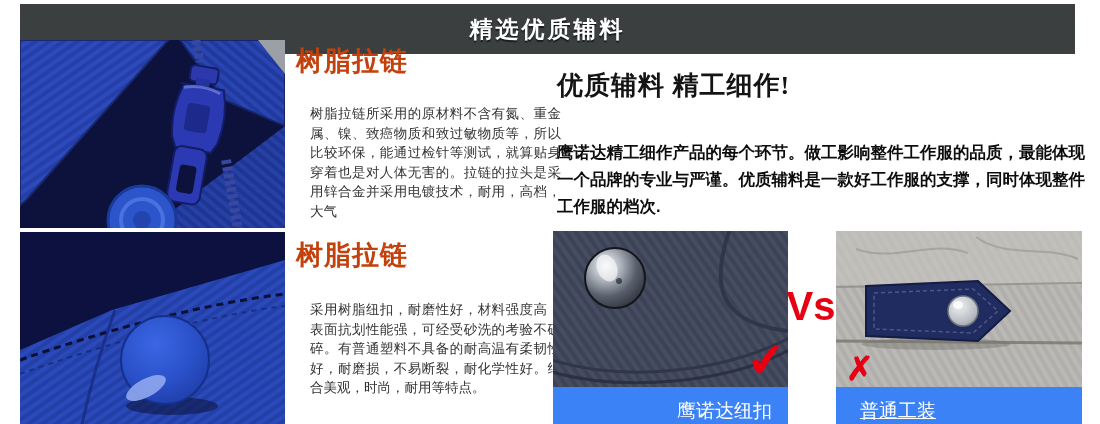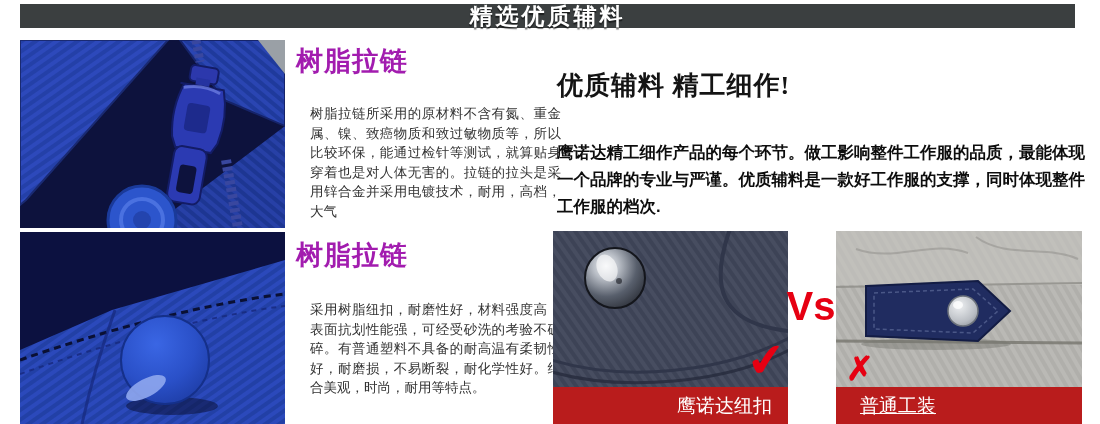--- a/index.html
+++ b/index.html
@@ -1,32 +1,32 @@
 <!DOCTYPE html>
 <html><head>
 <meta charset="utf-8">
 <style>
   html,body{margin:0;padding:0;background:#fff;}
   .page{position:relative;width:1100px;height:424px;background:#ffffff;overflow:hidden;
         font-family:"Liberation Sans",sans-serif;}
 
   
-  .top-banner{position:absolute;left:20px;top:4px;width:1055px;height:24px;background:#3b3f40;
+  .top-banner{position:absolute;left:20px;top:4px;width:1055px;height:50px;background:#3b3f40;
               display:flex;align-items:center;justify-content:center;}
   .top-banner span{color:#ffffff;font-size:23px;font-weight:bold;letter-spacing:3px;
                    text-shadow:0 2px 1px rgba(0,0,0,.55);}
 
   
   .photo{position:absolute;display:block;}
   #photo-zipper{left:20px;top:40px;width:265px;height:188px;}
   #photo-snap{left:20px;top:232px;width:265px;height:192px;}
   .photo svg{display:block;width:100%;height:100%;}
 
   
-  .red-heading{position:absolute;left:296px;margin:0;color:#a21caf;font-weight:bold;
+  .red-heading{position:absolute;left:296px;margin:0;color:#c2410c;font-weight:bold;
                font-size:27px;letter-spacing:1px;line-height:34px;}
   #h-zipper{top:44px;}
   #h-snap{top:238px;}
   .mid-para{position:absolute;left:296px;width:251px;margin:14px;font-size:13.5px;
             line-height:19.6px;color:#333333;text-align:justify;}
   #p-zipper{top:90px;}
   #p-snap{top:286px;}
 
   
   .quality-heading{position:absolute;left:557px;top:68px;margin:0;
@@ -34,21 +34,21 @@
                    color:#141414;letter-spacing:1px;}
   .quality-body{position:absolute;left:557px;top:139px;width:540px;margin:0;
                 font-size:16.5px;line-height:27px;color:#0d0d0d;font-weight:700;}
 
   
   .panel{position:absolute;top:231px;}
   #panel-brand{left:553px;width:235px;}
   #panel-generic{left:836px;width:246px;}
   .panel .photo-area{display:block;width:100%;height:156px;}
   .panel .photo-area svg{display:block;width:100%;height:100%;}
-  .ribbon{height:37px;background:#b91c1c;color:#ffffff;display:flex;align-items:center;
+  .ribbon{height:37px;background:#3b82f6;color:#ffffff;display:flex;align-items:flex-end;
           font-family:"Liberation Serif",serif;font-size:19px;box-sizing:border-box;}
   #ribbon-brand{justify-content:flex-end;padding-right:16px;}
   #ribbon-generic{justify-content:flex-start;padding-left:24px;text-decoration:underline;}
 
   .mark{position:absolute;color:#e60012;font-weight:bold;line-height:1;
         font-family:"DejaVu Sans",sans-serif;}
   #mark-brand{right:2px;top:106px;font-size:46px;transform:rotate(-6deg);}
   #mark-generic{left:10px;top:122px;font-size:33px;font-family:"Liberation Serif",serif;}
 
   .vs{position:absolute;left:786px;top:284px;width:50px;text-align:center;margin:0;

